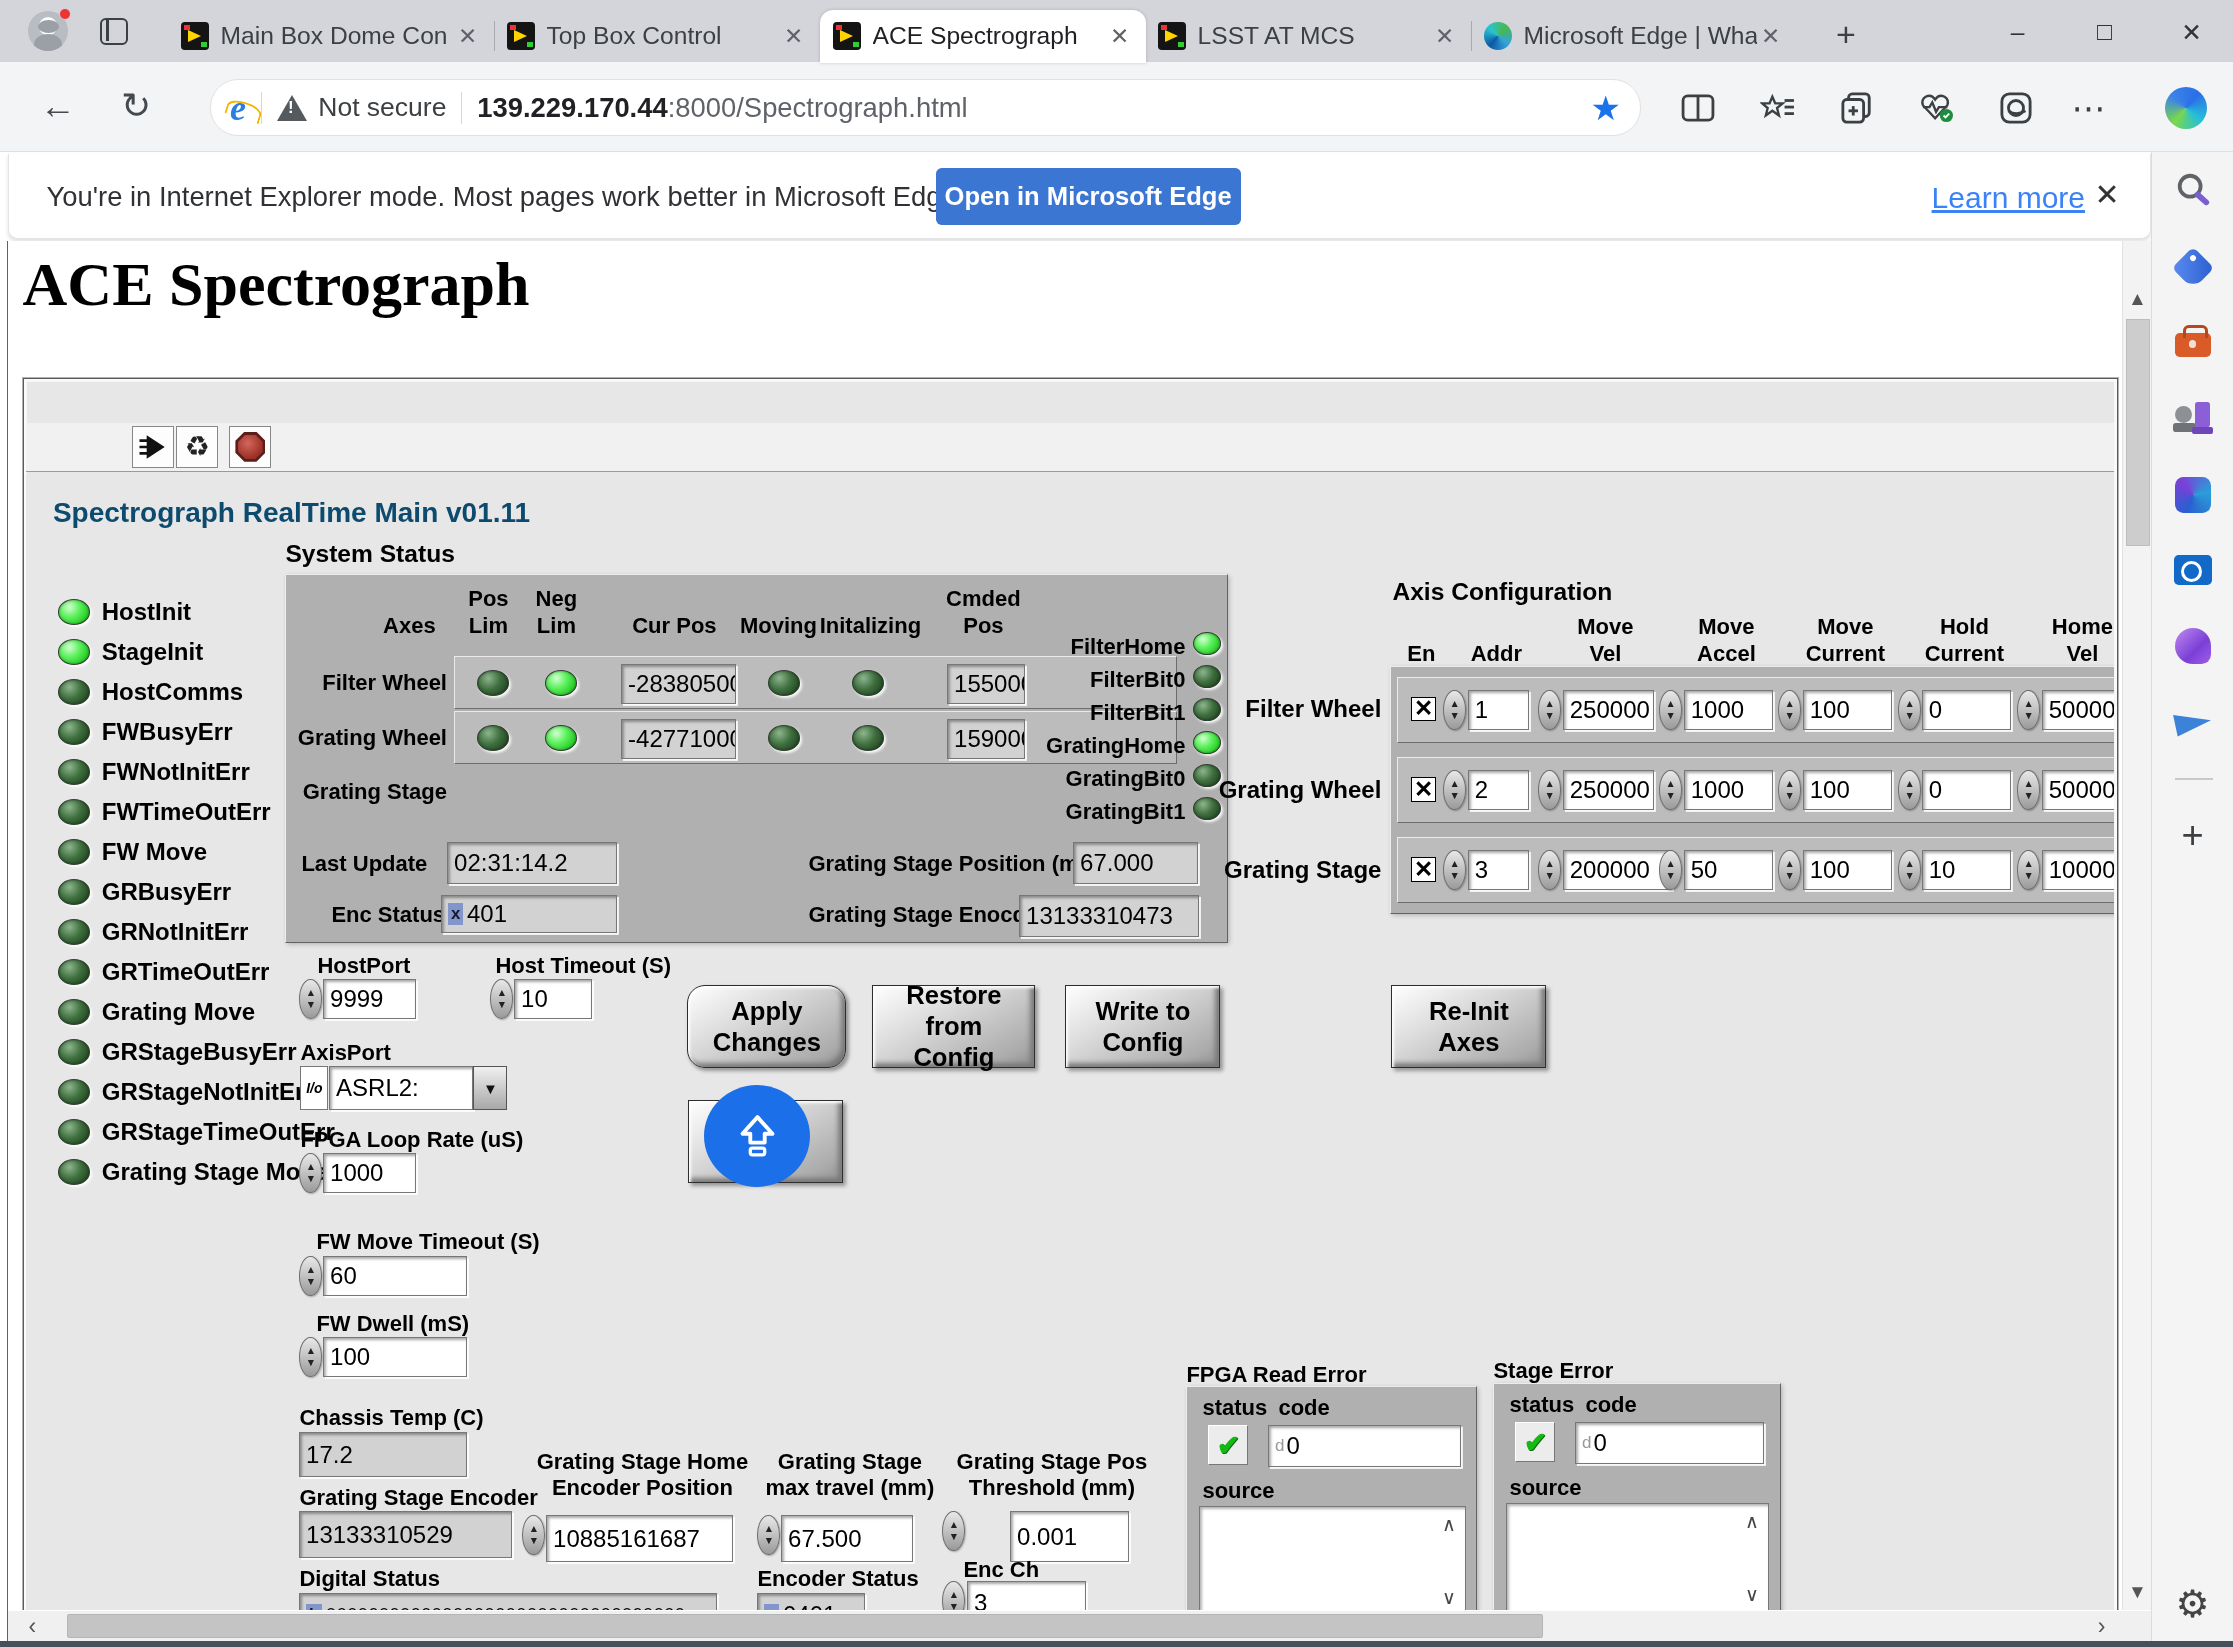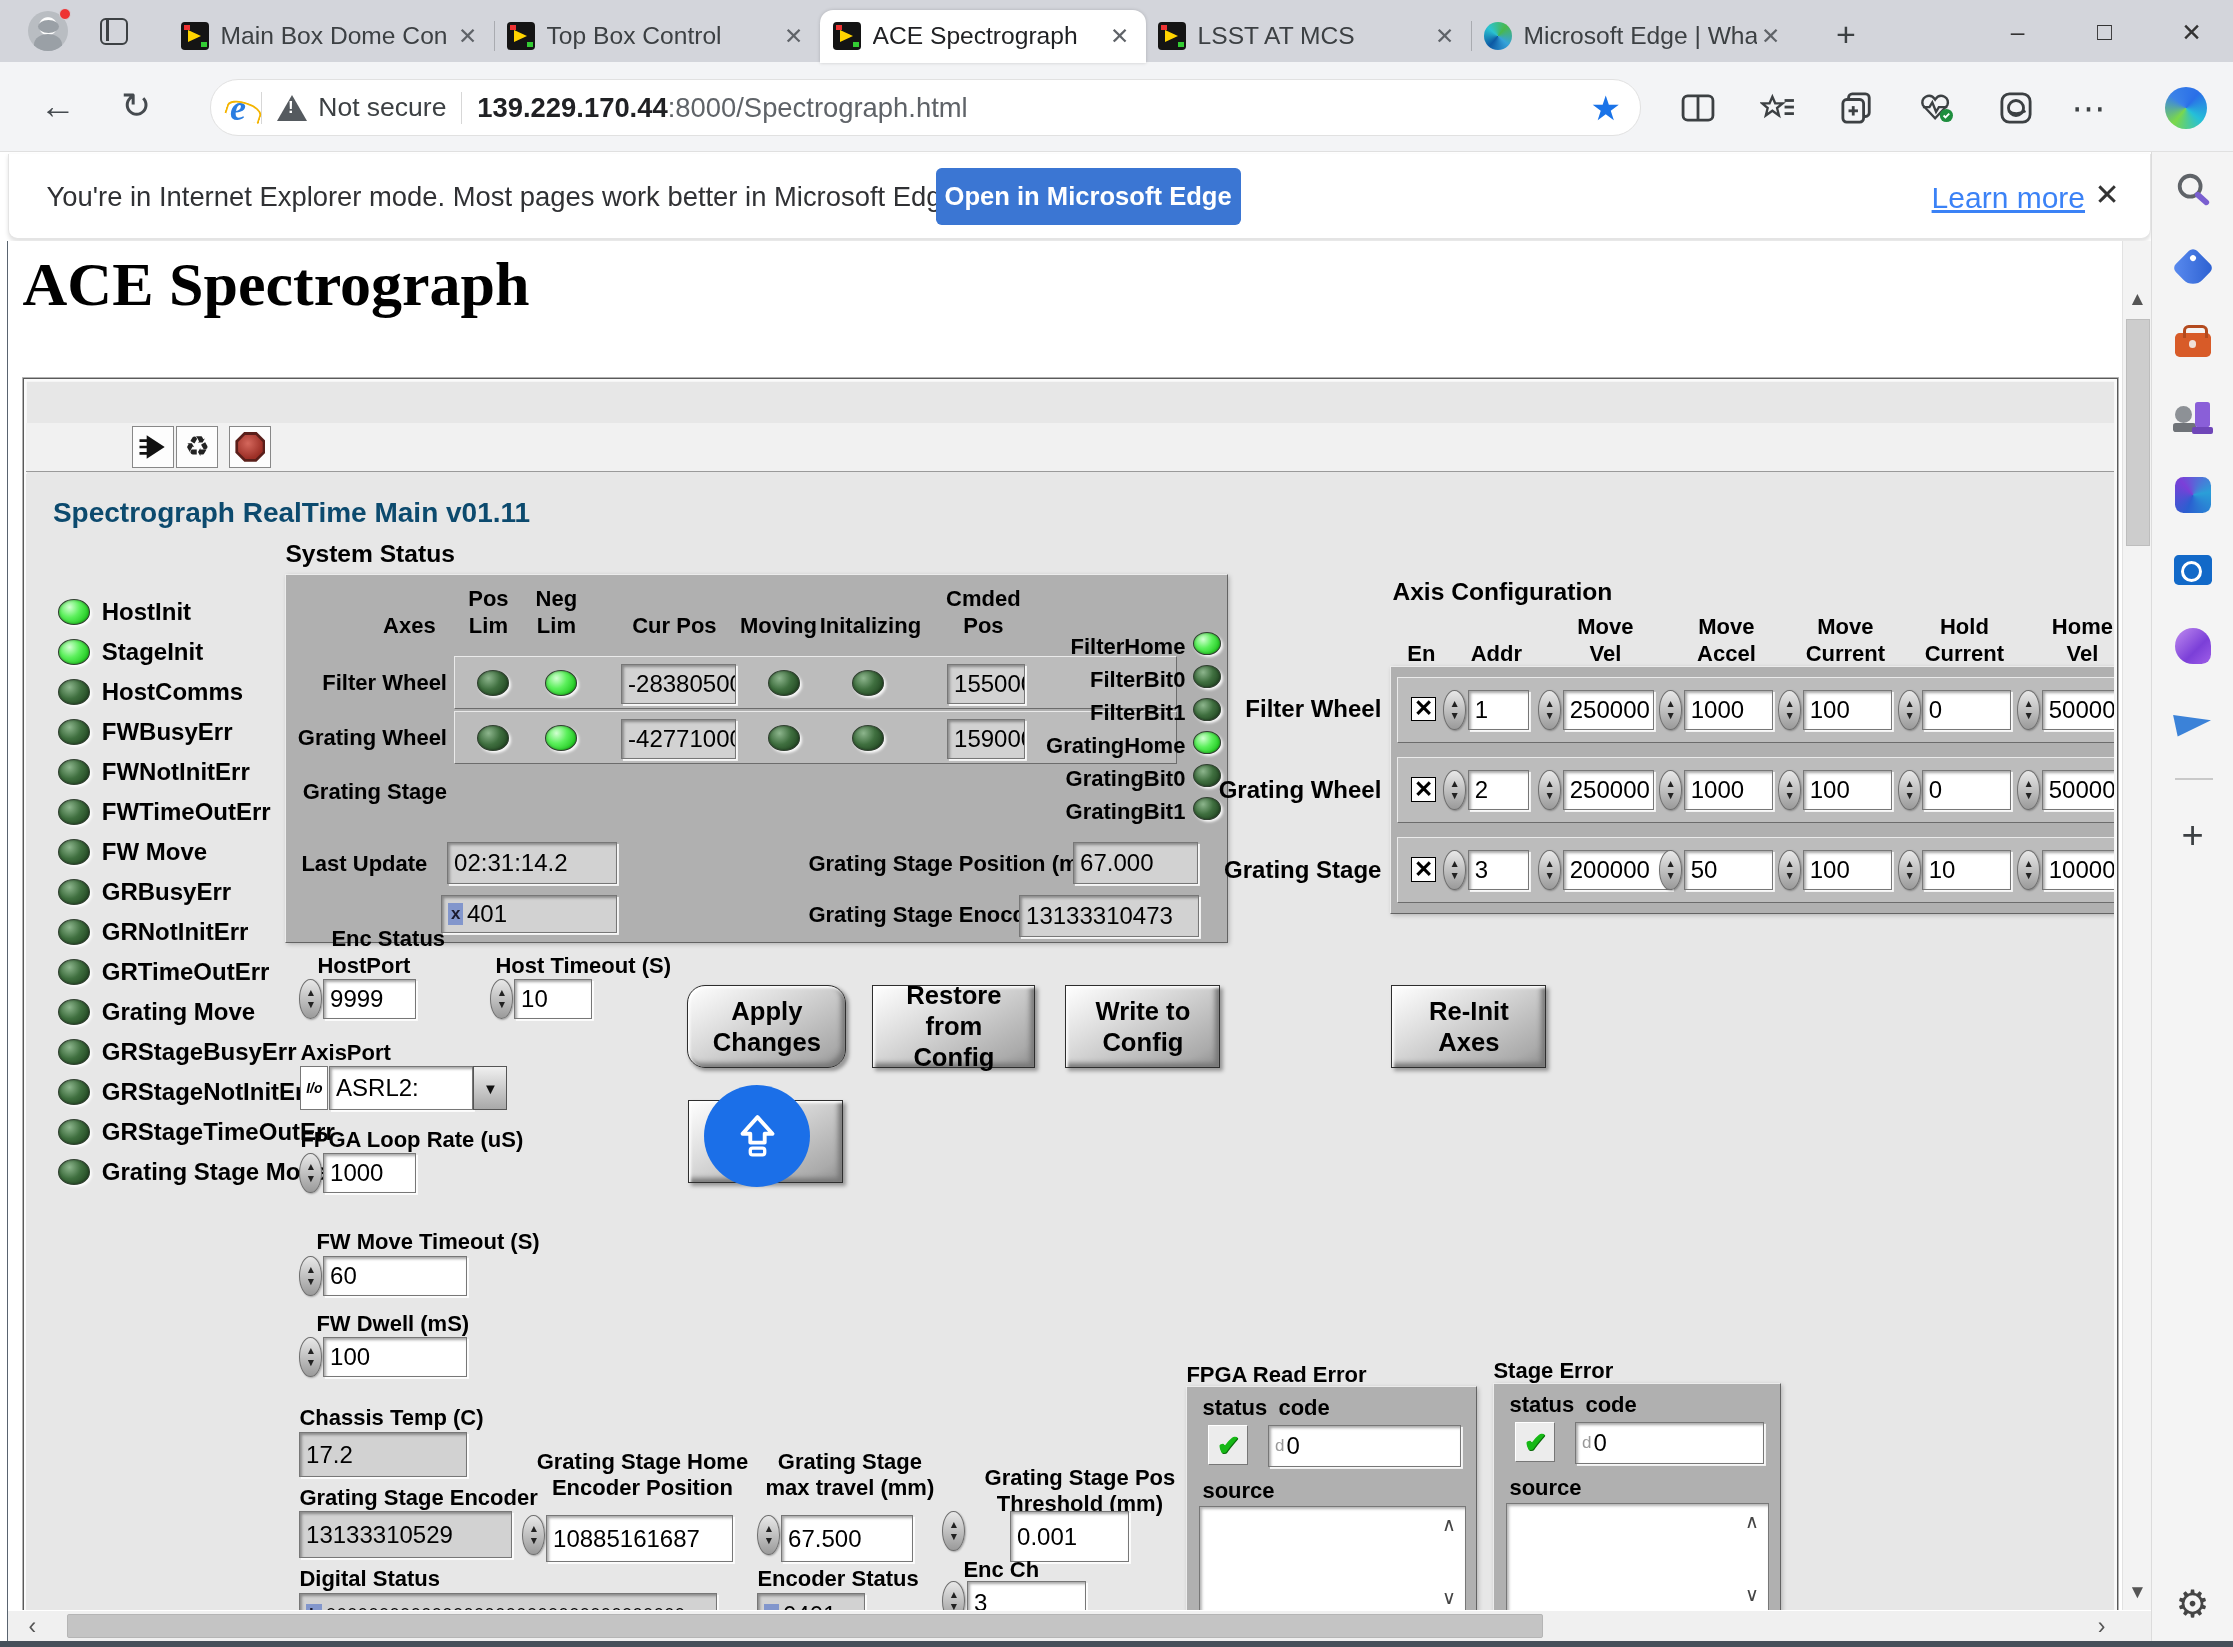--- a/index.html
+++ b/index.html
@@ -418,21 +418,21 @@
           <span class="led sm abs s-off" style="left:907px;top:123px;"></span>
           <div class="lv-label abs" style="left:748px;top:158px;width:151px;text-align:right;">GratingHome</div>
           <span class="led sm abs s-on" style="left:907px;top:156px;"></span>
           <div class="lv-label abs" style="left:748px;top:191px;width:151px;text-align:right;">GratingBit0</div>
           <span class="led sm abs s-off" style="left:907px;top:189px;"></span>
           <div class="lv-label abs" style="left:748px;top:224px;width:151px;text-align:right;">GratingBit1</div>
           <span class="led sm abs s-off" style="left:907px;top:222px;"></span>
 
           <div class="lv-label abs" style="left:15px;top:276px;">Last Update</div>
           <div class="fld ind abs" style="left:161px;top:267px;width:170px;height:42px;">02:31:14.2</div>
-          <div class="lv-label abs" style="left:45px;top:327px;margin-top:24px;">Enc Status</div>
+          <div class="lv-label abs" style="left:45px;top:327px;">Enc Status</div>
           <div class="fld ind abs" style="left:155px;top:320px;width:176px;height:38px;">
               <span class="radix">x</span>
               <span>401</span>
             </div>
           <div class="lv-label abs" style="left:522px;top:276px;">Grating Stage Position (mm)</div>
           <div class="fld ind abs" style="left:787px;top:267px;width:125px;height:42px;">67.000</div>
           <div class="lv-label abs" style="left:522px;top:327px;">Grating Stage Enocder</div>
           <div class="fld ind abs" style="left:733px;top:320px;width:180px;height:42px;">13133310473</div>
         </div>
 
@@ -621,21 +621,21 @@
           </div>
         <div class="fld abs" style="left:520px;top:1041px;width:187px;height:47px;">10885161687</div>
 
         <div class="lv-label wrap abs" style="left:729px;top:975px;width:189px;">Grating Stage max travel (mm)</div>
         <div class="spin" style="left:731px;top:1041px;">
             <span>▲</span>
             <span>▼</span>
           </div>
         <div class="fld abs" style="left:755px;top:1041px;width:132px;height:47px;">67.500</div>
 
-        <div class="lv-label wrap abs" style="left:952px;top:975px;width:203px;margin-top:16px;">Grating Stage Pos Threshold (mm)</div>
+        <div class="lv-label wrap abs" style="left:924px;top:975px;width:203px;">Grating Stage Pos Threshold (mm)</div>
         <div class="spin" style="left:916px;top:1037px;">
             <span>▲</span>
             <span>▼</span>
           </div>
         <div class="fld abs" style="left:941px;top:1037px;width:119px;height:51px;margin-left:43px;">0.001</div>
 
         <div class="lv-label abs" style="left:273px;top:1092px;">Digital Status</div>
         <div class="fld ind abs" style="left:273px;top:1119px;width:418px;height:44px;font-size:19px;">
             <span class="radix">b</span>
             <span>0000000000000000000000000000000000</span>

